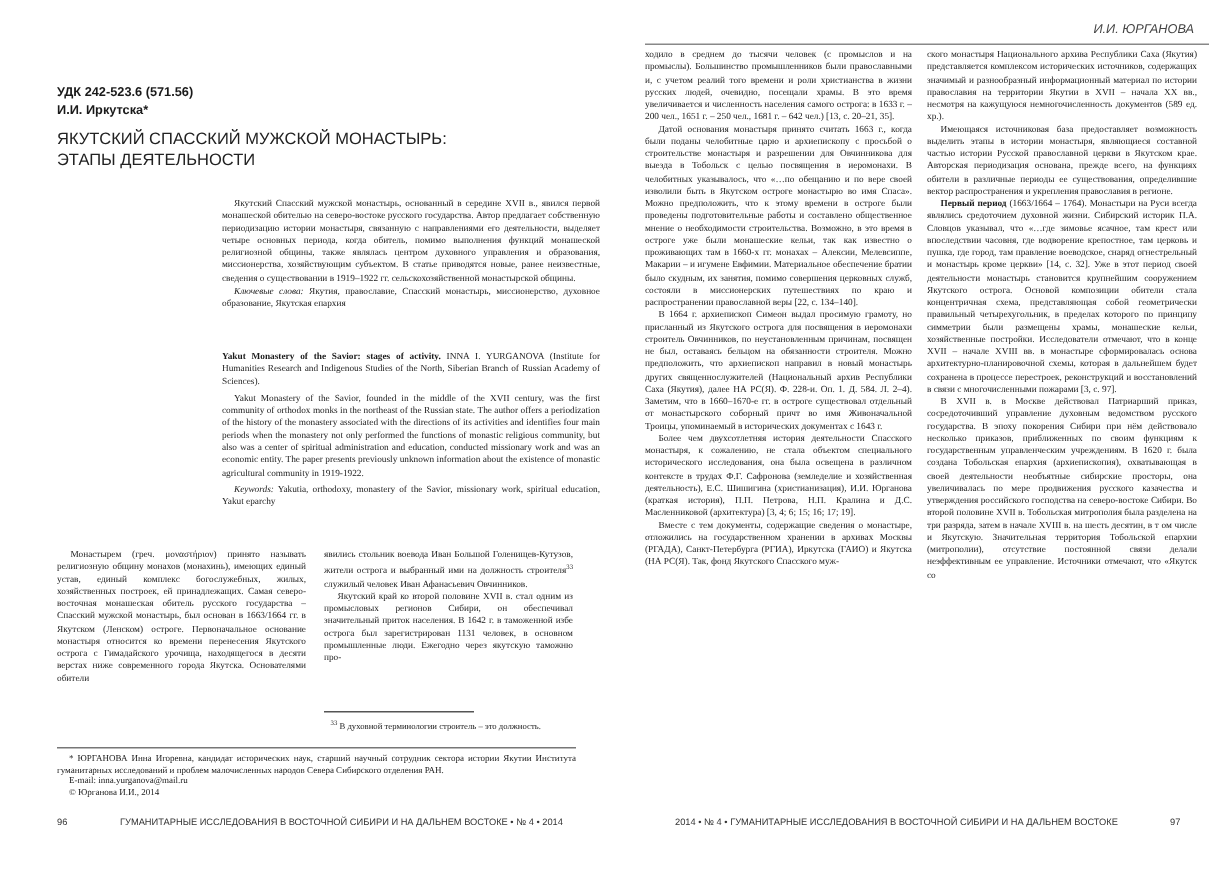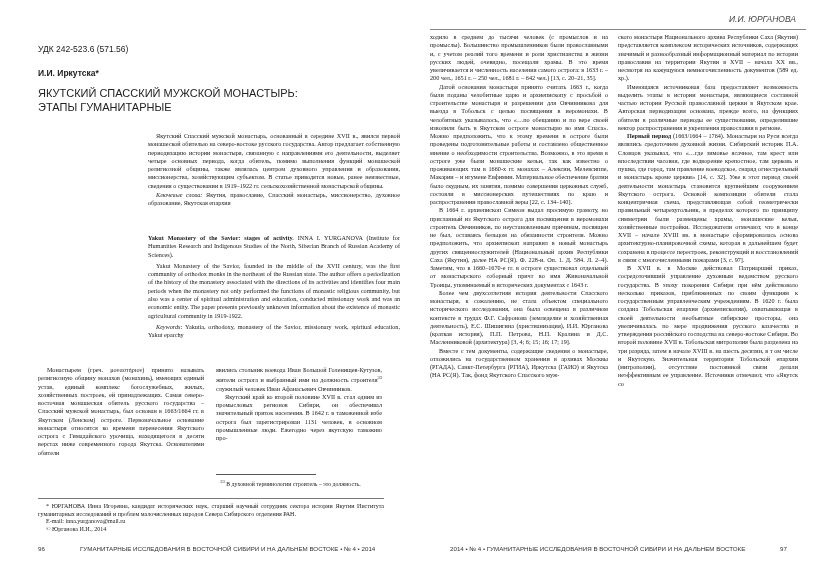--- a/index.html
+++ b/index.html
@@ -2,21 +2,21 @@
 <html><head>
 <meta charset="utf-8">
 <style>
   html,body{margin:0;padding:0;background:#fff;}
   body{width:820px;height:580px;position:relative;overflow:hidden;color:#1a1a1a;}
   .page{position:absolute;top:0;height:452px;}
   .left{left:0;width:410px;}
   .right{left:410px;width:410px;}
   .sans{font-family:"Liberation Sans",sans-serif;}
   .serif{font-family:"Liberation Serif",serif;}
-  .udk{position:absolute;left:38px;top:44px;font-size:8.5px;font-weight:normal;}
+  .udk{position:absolute;left:38px;top:56px;font-size:8.5px;font-weight:bold;}
   .author{position:absolute;left:38px;top:68px;font-size:8.5px;font-weight:bold;}
   .title{position:absolute;left:38px;top:86px;font-size:11px;line-height:14px;color:#222;}
   .abstract{position:absolute;left:148px;top:132px;width:252px;font-size:6.2px;line-height:8.3px;text-align:justify;}
   .abstract p{margin:0;text-indent:8px;}
   .kw{margin-top:1px !important;}
   .en{position:absolute;left:148px;top:234px;width:252px;font-size:6.2px;line-height:8.3px;text-align:justify;}
   .en p{margin:0 0 3px 0;}
   .en p.ind{text-indent:8px;}
   .col{position:absolute;font-size:6.2px;line-height:8.25px;text-align:justify;}
   .col p{margin:0;text-indent:9px;}
@@ -41,21 +41,21 @@
   sup{font-size:4.5px;}
 </style>
 </head>
 <body>
 
 <div class="page left">
   <div class="udk sans">УДК 242-523.6 (571.56)</div>
   <div class="author sans">И.И. Иркутска*</div>
   <div class="title sans">
     <div>ЯКУТСКИЙ СПАССКИЙ МУЖСКОЙ МОНАСТЫРЬ:</div>
-    <div>ЭТАПЫ ГУМАНИТАРНЫЕ</div>
+    <div>ЭТАПЫ ДЕЯТЕЛЬНОСТИ</div>
   </div>
 
   <div class="abstract serif">
     <p>Якутский Спасский мужской монастырь, основанный в середине XVII в., явился первой монашеской обителью на северо-востоке русского государства. Автор предлагает собственную периодизацию истории монастыря, связанную с направлениями его деятельности, выделяет четыре основных периода, когда обитель, помимо выполнения функций монашеской религиозной общины, также являлась центром духовного управления и образования, миссионерства, хозяйствующим субъектом. В статье приводятся новые, ранее неизвестные, сведения о существовании в 1919–1922 гг. сельскохозяйственной монастырской общины.</p>
     <p class="kw"><i>Ключевые слова:</i><span> Якутия, православие, Спасский монастырь, миссионерство, духовное образование, Якутская епархия</span></p>
   </div>
 
   <div class="en serif">
     <p><b>Yakut Monastery of the Savior: stages of activity.</b><span> INNA I. YURGANOVA (Institute for Humanities Research and Indigenous Studies of the North, Siberian Branch of Russian Academy of Sciences).</span></p>
     <p class="ind">Yakut Monastery of the Savior, founded in the middle of the XVII century, was the first community of orthodox monks in the northeast of the Russian state. The author offers a periodization of the history of the monastery associated with the directions of its activities and identifies four main periods when the monastery not only performed the functions of monastic religious community, but also was a center of spiritual administration and education, conducted missionary work and was an economic entity. The paper presents previously unknown information about the existence of monastic agricultural community in 1919-1922.</p>

